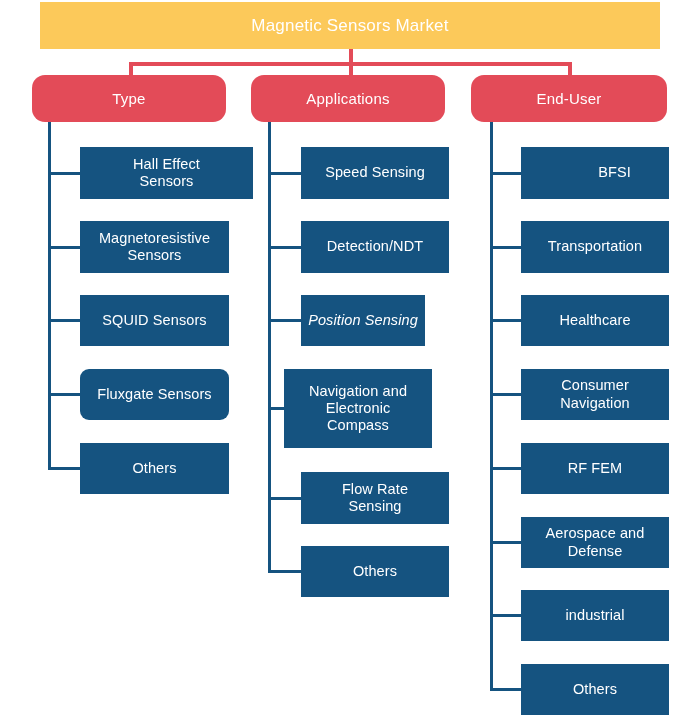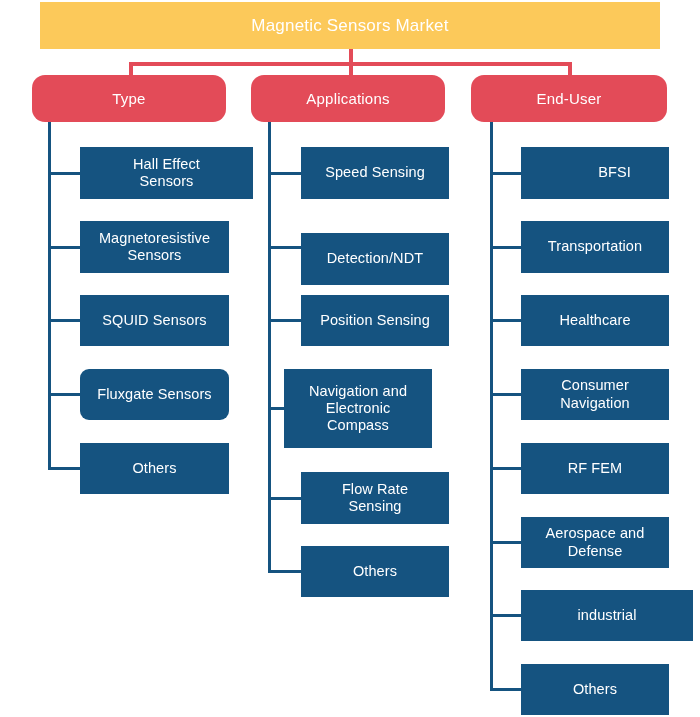--- a/index.html
+++ b/index.html
@@ -146,25 +146,25 @@
       <div class="stub" style="left: 48px; top: 467px; width: 32px;"></div>
       <div class="leaf-node" style="left: 80px; top: 443px; width: 149px; height: 51px;">
         <span class="label">Others</span>
       </div>
       <div class="trunk" style="left: 268px; top: 122px; height: 449.5px;"></div>
       <div class="stub" style="left: 268px; top: 171.5px; width: 33px;"></div>
       <div class="leaf-node" style="left: 301px; top: 147px; width: 148px; height: 52px;">
         <span class="label">Speed Sensing</span>
       </div>
       <div class="stub" style="left: 268px; top: 245.5px; width: 33px;"></div>
-      <div class="leaf-node" style="left: 301px; top: 221px; width: 148px; height: 52px; margin-top: 12px;">
+      <div class="leaf-node" style="left: 301px; top: 221px; width: 148px; height: 52px;">
         <span class="label">Detection/NDT</span>
       </div>
       <div class="stub" style="left: 268px; top: 319px; width: 33px;"></div>
-      <div class="leaf-node" style="left: 301px; top: 295px; width: 148px; height: 51px;">
+      <div class="leaf-node" style="left: 301px; top: 295px; width: 124px; height: 51px; font-style: italic;">
         <span class="label">Position Sensing</span>
       </div>
       <div class="stub" style="left: 268px; top: 407px; width: 33px;"></div>
       <div class="leaf-node" style="left: 284px; top: 369px; width: 148px; height: 79px;">
         <span class="label">Navigation and
 Electronic
 Compass</span>
       </div>
       <div class="stub" style="left: 268px; top: 496.5px; width: 33px;"></div>
       <div class="leaf-node" style="left: 301px; top: 472px; width: 148px; height: 52px;">
@@ -196,21 +196,21 @@
       <div class="stub" style="left: 490px; top: 467px; width: 31px;"></div>
       <div class="leaf-node" style="left: 521px; top: 443px; width: 148px; height: 51px;">
         <span class="label">RF FEM</span>
       </div>
       <div class="stub" style="left: 490px; top: 541px; width: 31px;"></div>
       <div class="leaf-node" style="left: 521px; top: 517px; width: 148px; height: 51px;">
         <span class="label">Aerospace and
 Defense</span>
       </div>
       <div class="stub" style="left: 490px; top: 614px; width: 31px;"></div>
-      <div class="leaf-node" style="left: 521px; top: 590px; width: 172px; height: 51px;">
+      <div class="leaf-node" style="left: 521px; top: 590px; width: 148px; height: 51px;">
         <span class="label">industrial</span>
       </div>
       <div class="stub" style="left: 490px; top: 688px; width: 31px;"></div>
       <div class="leaf-node" style="left: 521px; top: 664px; width: 148px; height: 51px;">
         <span class="label">Others</span>
       </div>
     </div>
 
 </div>
 

